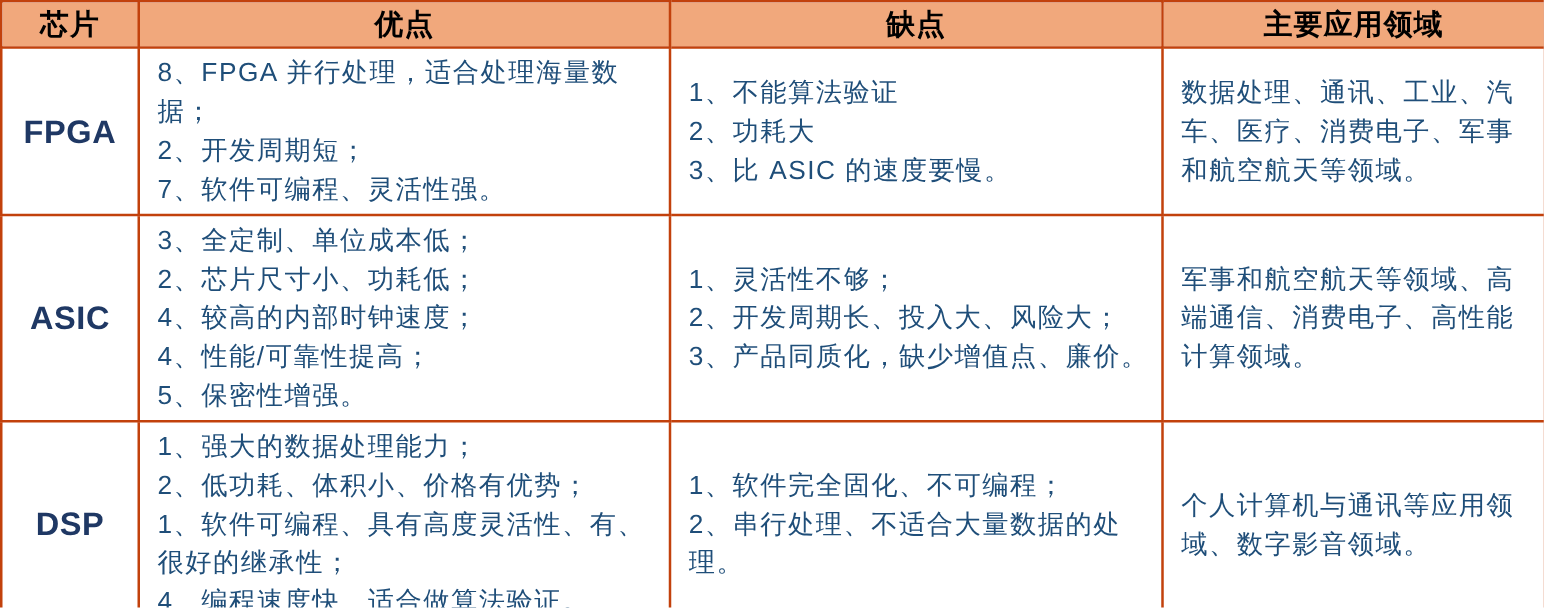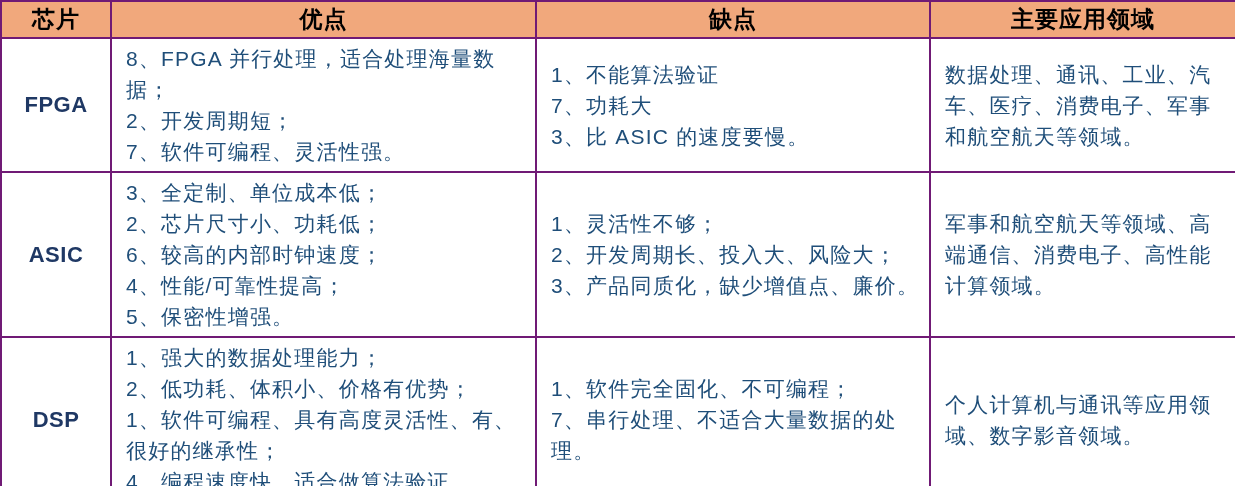--- a/index.html
+++ b/index.html
@@ -16,38 +16,38 @@
   table.cmp {
     border-collapse: collapse;
     table-layout: fixed;
     width: 1235px;
     height: 486px;
     font-family: "Liberation Sans", "DejaVu Sans", sans-serif;
     background: #ffffff;
   }
   table.cmp th,
   table.cmp td {
-    border: 2px solid #701a75;
+    border: 2px solid #c2410c;
     box-sizing: border-box;
     overflow: hidden;
   }
   table.cmp th {
     background: #F1A87C;
     color: #000000;
     font-size: 23px;
     font-weight: bold;
     text-align: center;
     vertical-align: middle;
     letter-spacing: 1px;
     padding: 2px 0;
   }
   td.chip-cell {
     color: #1F3864;
     font-weight: bold;
-    font-size: 22px;
+    font-size: 26px;
     text-align: center;
     vertical-align: middle;
     letter-spacing: 0.5px;
     background: #ffffff;
   }
   td.content-cell {
     color: #1F4E79;
     font-size: 21px;
     line-height: 31px;
     vertical-align: middle;
@@ -84,34 +84,34 @@
 
       <tr class="row-fpga">
         <td class="chip-cell">FPGA</td>
         <td class="content-cell">
           <div class="line">8、FPGA 并行处理，适合处理海量数据；</div>
           <div class="line">2、开发周期短；</div>
           <div class="line">7、软件可编程、灵活性强。</div>
         </td>
         <td class="content-cell">
           <div class="line">1、不能算法验证</div>
-          <div class="line">7、功耗大</div>
+          <div class="line">2、功耗大</div>
           <div class="line">3、比 ASIC 的速度要慢。</div>
         </td>
         <td class="content-cell">
           <div class="line">数据处理、通讯、工业、汽车、医疗、消费电子、军事和航空航天等领域。</div>
         </td>
       </tr>
 
       <tr class="row-asic">
         <td class="chip-cell">ASIC</td>
         <td class="content-cell">
           <div class="line">3、全定制、单位成本低；</div>
           <div class="line">2、芯片尺寸小、功耗低；</div>
-          <div class="line">6、较高的内部时钟速度；</div>
+          <div class="line">4、较高的内部时钟速度；</div>
           <div class="line">4、性能/可靠性提高；</div>
           <div class="line">5、保密性增强。</div>
         </td>
         <td class="content-cell">
           <div class="line">1、灵活性不够；</div>
           <div class="line">2、开发周期长、投入大、风险大；</div>
           <div class="line">3、产品同质化，缺少增值点、廉价。</div>
         </td>
         <td class="content-cell">
           <div class="line">军事和航空航天等领域、高端通信、消费电子、高性能计算领域。</div>
@@ -121,21 +121,21 @@
       <tr class="row-dsp">
         <td class="chip-cell">DSP</td>
         <td class="content-cell">
           <div class="line">1、强大的数据处理能力；</div>
           <div class="line">2、低功耗、体积小、价格有优势；</div>
           <div class="line">1、软件可编程、具有高度灵活性、有、很好的继承性；</div>
           <div class="line">4、编程速度快、适合做算法验证。</div>
         </td>
         <td class="content-cell">
           <div class="line">1、软件完全固化、不可编程；</div>
-          <div class="line">7、串行处理、不适合大量数据的处理。</div>
+          <div class="line">2、串行处理、不适合大量数据的处理。</div>
         </td>
         <td class="content-cell">
           <div class="line">个人计算机与通讯等应用领域、数字影音领域。</div>
         </td>
       </tr>
     </tbody>
   </table>
 </div>
 
 </body></html>

